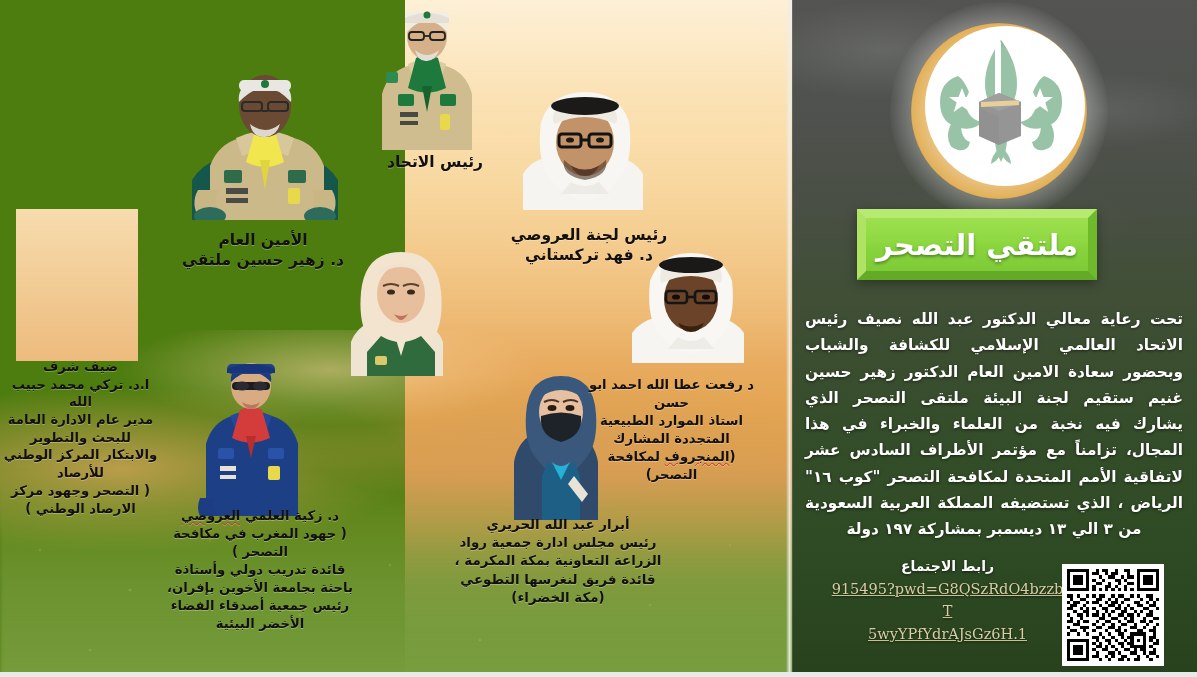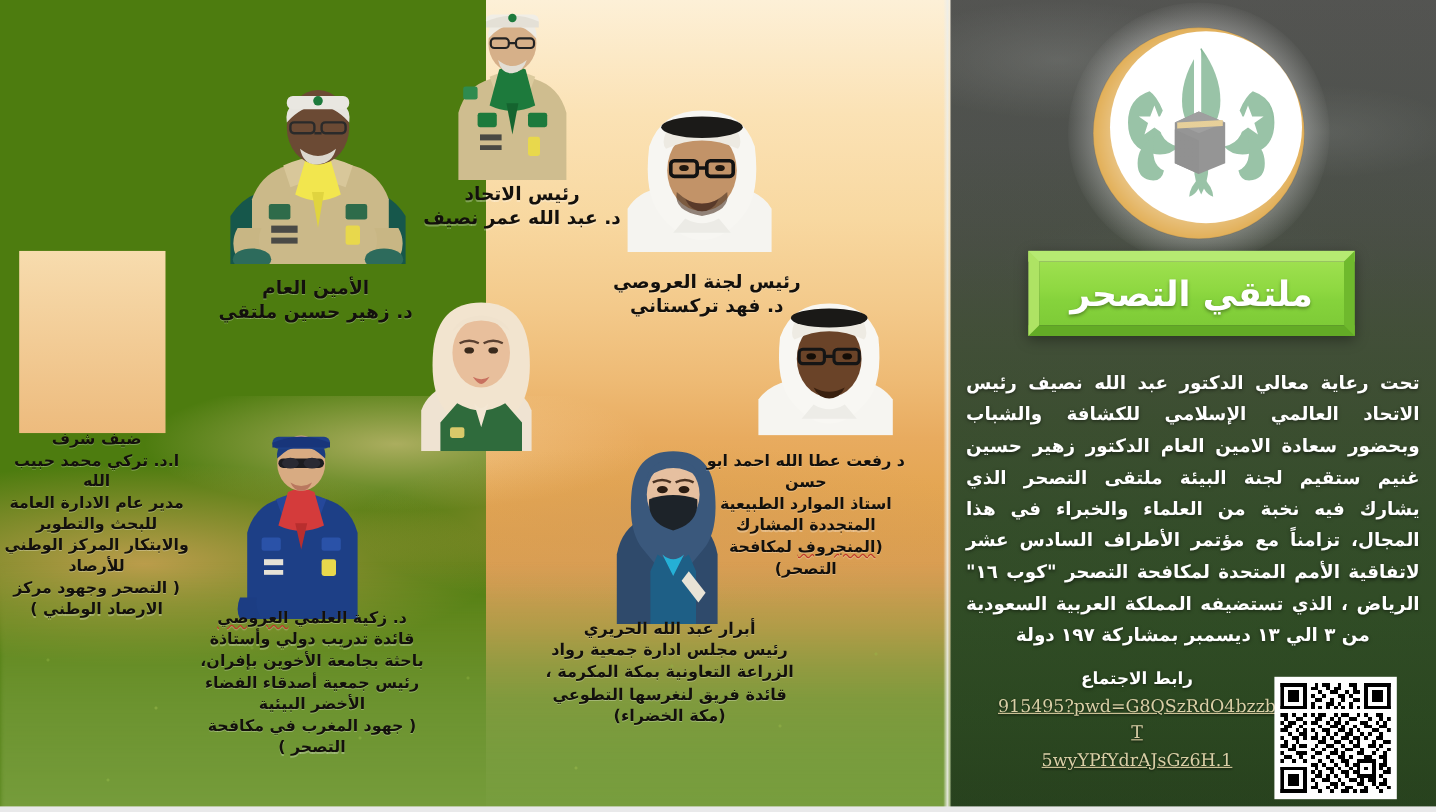--- a/index.html
+++ b/index.html
@@ -151,21 +151,21 @@
   
   #emblem{
     position:absolute; left:906px; top:18px; width:186px; height:186px;
   }
   #emblem .glow{
     position:absolute; inset:-16px; border-radius:50%;
     background:radial-gradient(circle, rgba(255,255,255,.55) 40%, rgba(255,255,255,0) 72%);
   }
 
   #title-plaque{
-    position:absolute; left:857px; top:209px; width:272px; height:71px;
+    position:absolute; left:857px; top:209px; width:240px; height:71px;
     background:linear-gradient(to bottom,#9ee04f 0%,#8ed841 45%,#86d33c 60%,#7ecb37 100%);
     border-top:9px solid #b6ea72;
     border-left:9px solid #aee364;
     border-right:9px solid #6fb92d;
     border-bottom:9px solid #63ab26;
     display:flex; align-items:center; justify-content:center;
     box-shadow:0 3px 10px rgba(0,0,0,.35);
   }
   #title-plaque span{
     color:#fff; font-size:29px; font-weight:700; letter-spacing:1px;
@@ -378,21 +378,20 @@
       <path d="M36 44 q8-4 15 0" stroke="#4a3222" stroke-width="2" fill="none"></path>
       <path d="M55 44 q8-4 15 0" stroke="#4a3222" stroke-width="2" fill="none"></path>
       <path d="M40 104 q13 10 26 0 l6 14 v44 H34v-44Z" fill="#1e5f86"></path>
       <path d="M44 104 q9 8 18 0 l-9 18Z" fill="#25b0d6"></path>
       <path d="M66 118 l14 18 l-6 8 l-14-18Z" fill="#e8e3d6"></path>
     </svg>
   </div>
 
   <div class="cap" id="cap-pres">
     <span class="ttl">رئيس الاتحاد</span>
-    <span class="ttl">د. عبد الله عمر نصيف</span>
   </div>
 
   <div class="cap" id="cap-sg">
     <span class="ttl">الأمين العام</span>
     <span class="ttl">د. زهير حسين ملتقي</span>
   </div>
 
   <div class="cap" id="cap-fahd">
     <span class="ttl">رئيس لجنة العروصي</span>
     <span class="ttl">د. فهد تركستاني</span>
@@ -407,22 +406,22 @@
 
 
   <div class="cap" id="cap-rifaat">
     <span class="ttl">د رفعت عطا الله احمد ابو حسن</span>
     <span class="ttl">استاذ الموارد الطبيعية المتجددة المشارك</span>
     <span class="ttl"><span>(</span><span class="u-wavy">المنجروف</span> <span>لمكافحة التصحر)</span></span>
   </div>
 
   <div class="cap" id="cap-zakia">
     <span class="ttl"><span>د. زكية العلمي</span> <span class="u-wavy">العروصي</span></span>
+    <span class="ttl">( جهود المغرب في مكافحة التصحر )</span>
     <span class="ttl">قائدة تدريب دولي وأستاذة باحثة بجامعة الأخوين بإفران، رئيس جمعية أصدقاء الفضاء الأخضر البيئية</span>
-    <span class="ttl">( جهود المغرب في مكافحة التصحر )</span>
   </div>
 
   <div class="cap" id="cap-abrar">
     <span class="ttl">أبرار عبد الله الحريري</span>
     <span class="ttl">رئيس مجلس ادارة جمعية رواد الزراعة التعاونية بمكة المكرمة ، قائدة فريق لنغرسها التطوعي</span>
     <span class="ttl">(مكة الخضراء)</span>
   </div>
 
   <div id="emblem">
     <div class="glow"></div>

